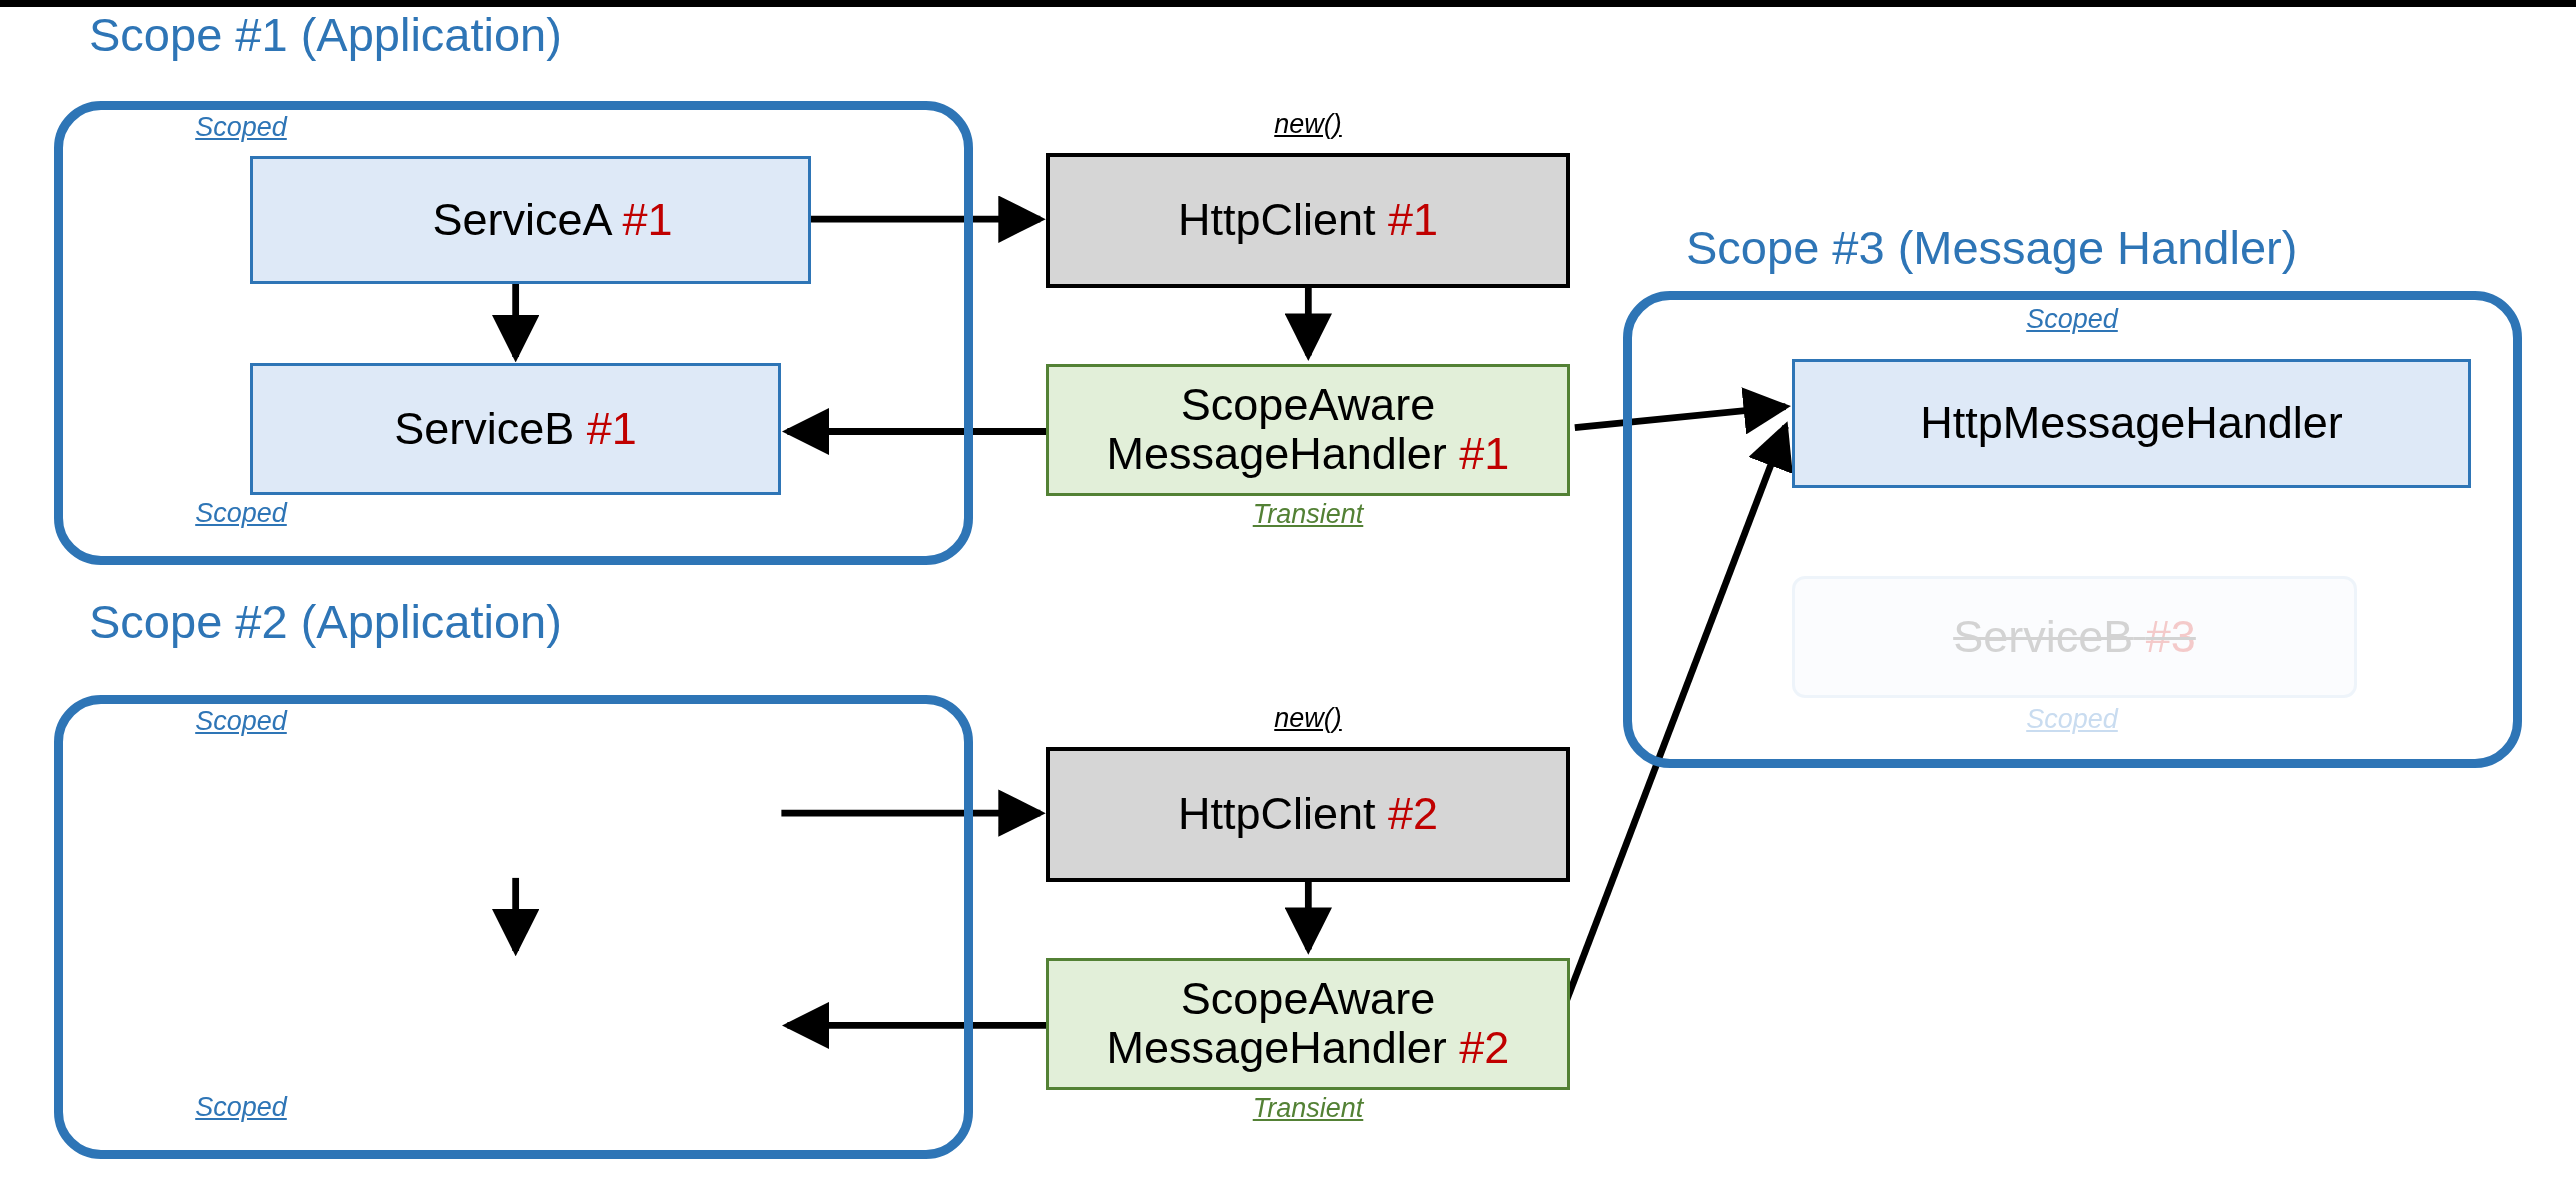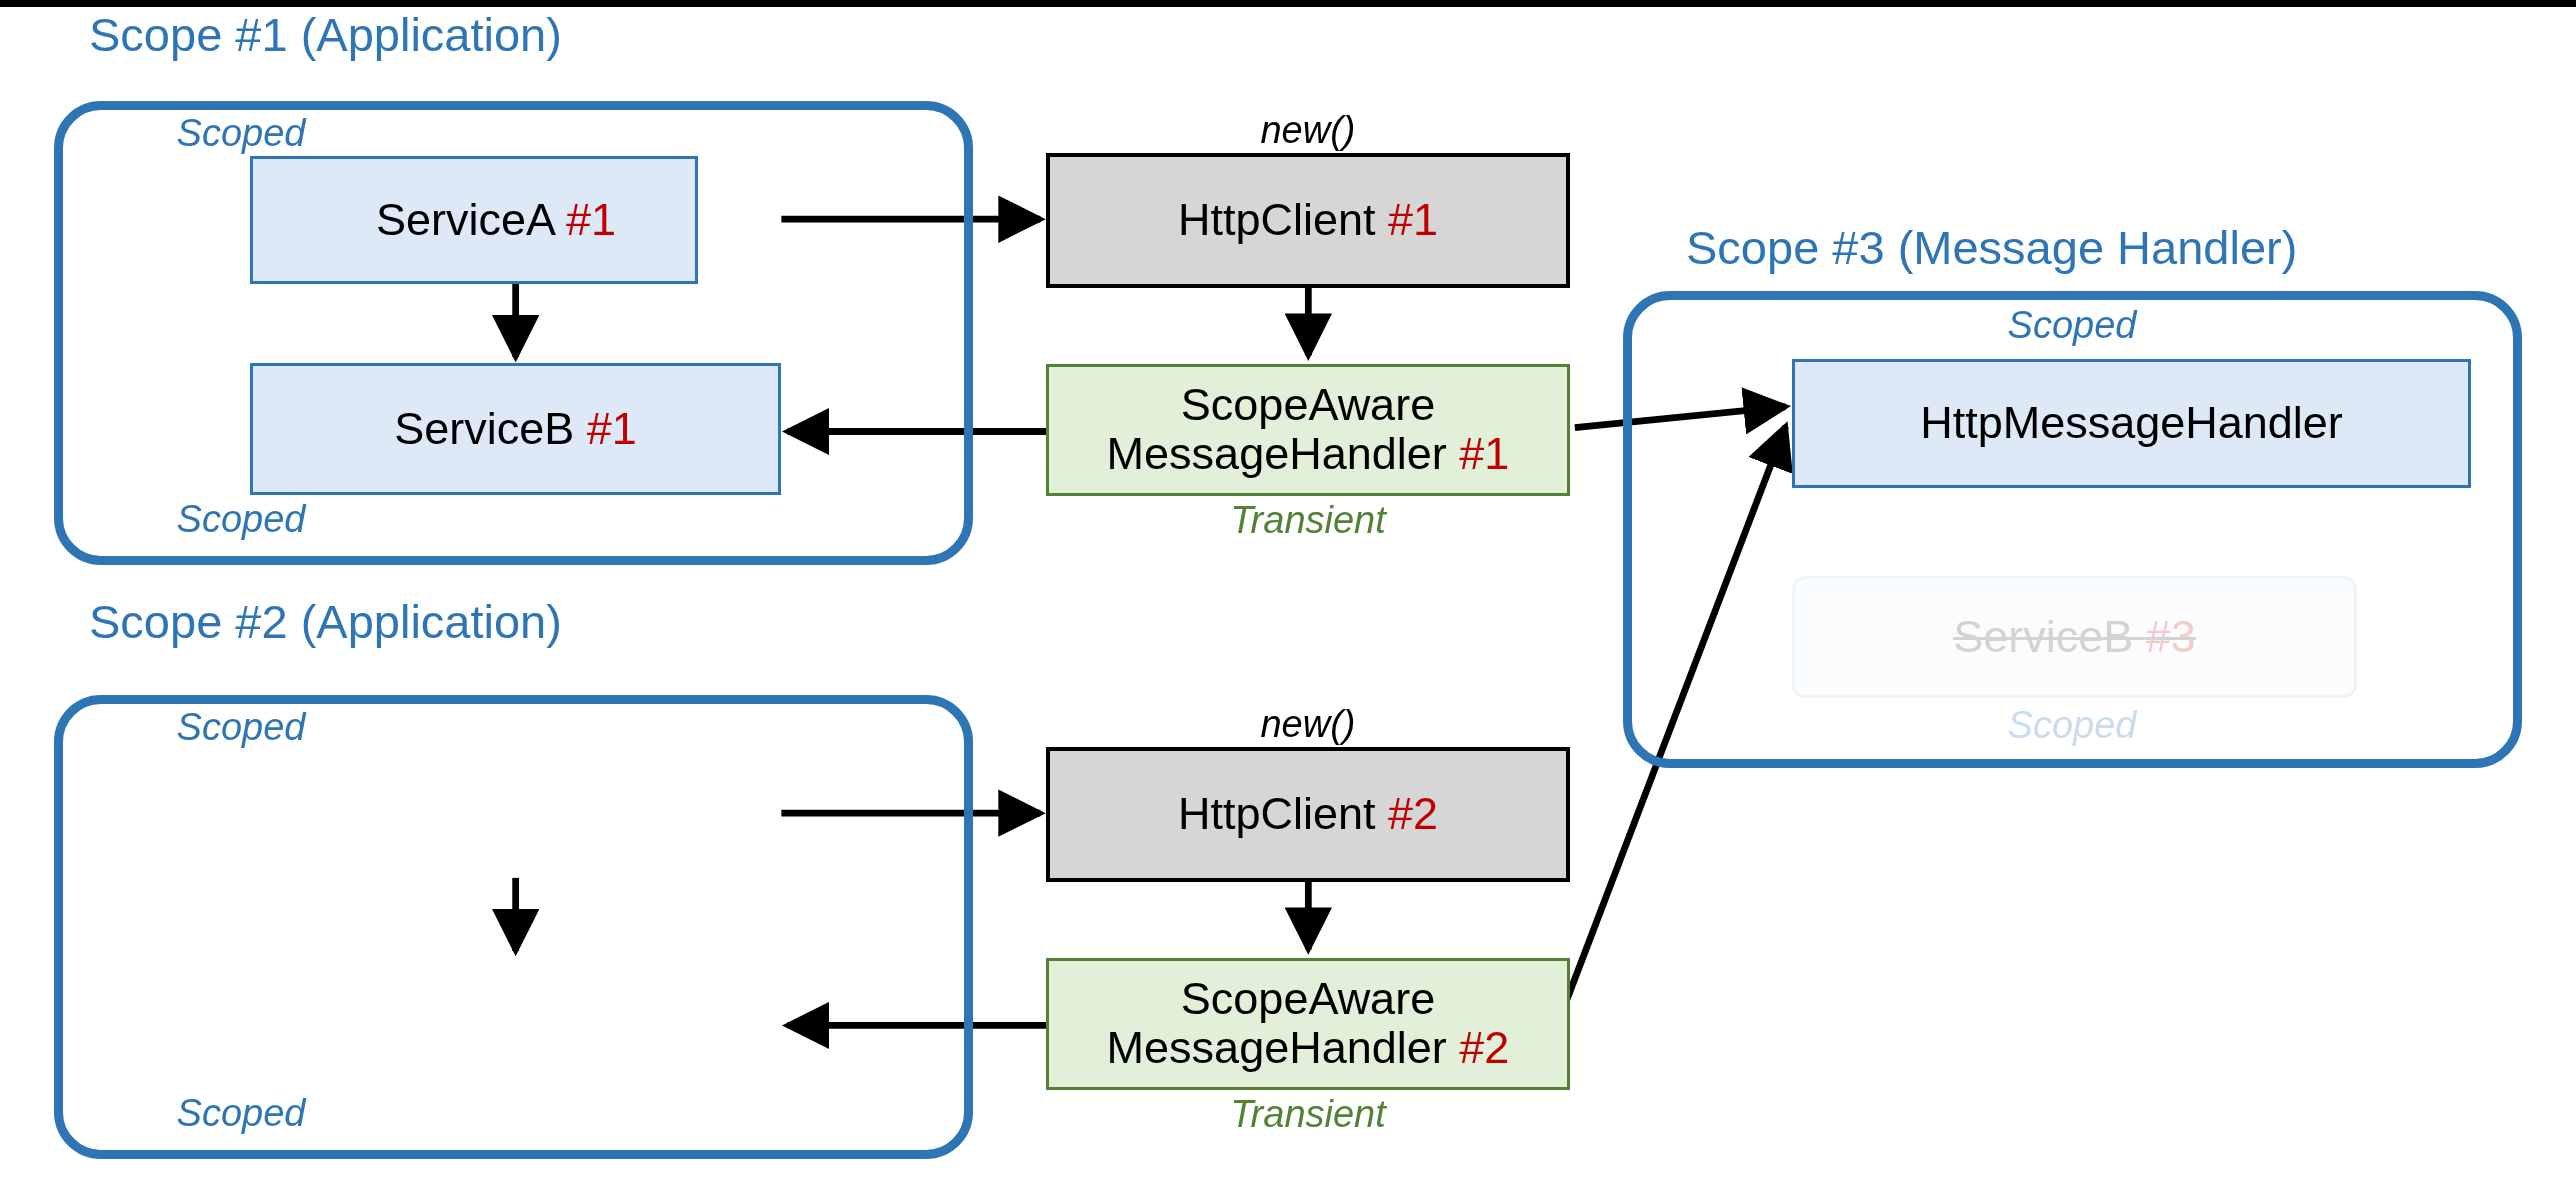--- a/index.html
+++ b/index.html
@@ -19,21 +19,21 @@
   .node .txt{font-size:45px;color:#000;}
   .node .num{color:#C00000;}
   .blue-node{background:#DEE9F7;border:3.8px solid #2E75B6;}
   .grey-node{background:#D6D6D6;border:4.5px solid #000000;}
   .green-node{background:#E2EFD9;border:3.8px solid #538135;}
   .ghost-node{background:#F4F8FD;border:3px solid #CFE0F2;opacity:.34;}
   .ghost-node .txt{color:#808080;text-decoration:line-through;text-decoration-thickness:3px;}
   .ghost-node .num{color:#E06666;}
 
   
-  .lbl{position:absolute;font-style:italic;font-size:38px;white-space:nowrap;line-height:1;}
+  .lbl{position:absolute;font-style:italic;font-size:27px;white-space:nowrap;line-height:1;text-decoration:underline;}
   .lbl-blue{color:#2E75B6;}
   .lbl-black{color:#000;}
   .lbl-green{color:#538135;}
   .lbl-ghost{color:#C9DCF0;}
   .ctr{transform:translateX(-50%);}
 </style>
 </head>
 <body>
 
 <div id="stage">
@@ -68,21 +68,21 @@
 
       <line x1="2052" y1="1405" x2="2372" y2="566"></line>
     </g>
   </svg>
 
   <div class="scope-title" style="left:89px;top:10.5px;">Scope #1 (Application)</div>
   <div class="scope-box" style="left:54px;top:101px;width:919px;height:464px;"></div>
 
   <div class="lbl lbl-blue ctr" style="left:241px;top:114px;">Scoped</div>
 
-  <div class="node blue-node" style="left:250px;top:156px;width:448px;height:128px;padding-left:44px;">
+  <div class="node blue-node" style="left:250px;top:156px;width:561px;height:128px;padding-left:44px;">
     <span class="txt"><span>ServiceA</span> <span class="num">#1</span></span>
   </div>
 
   <div class="node blue-node" style="left:250px;top:363px;width:531px;height:132px;">
     <span class="txt"><span>ServiceB</span> <span class="num">#1</span></span>
   </div>
 
   <div class="lbl lbl-blue ctr" style="left:241px;top:500px;">Scoped</div>
 
   <div class="lbl lbl-black ctr" style="left:1308px;top:111px;">new()</div>

